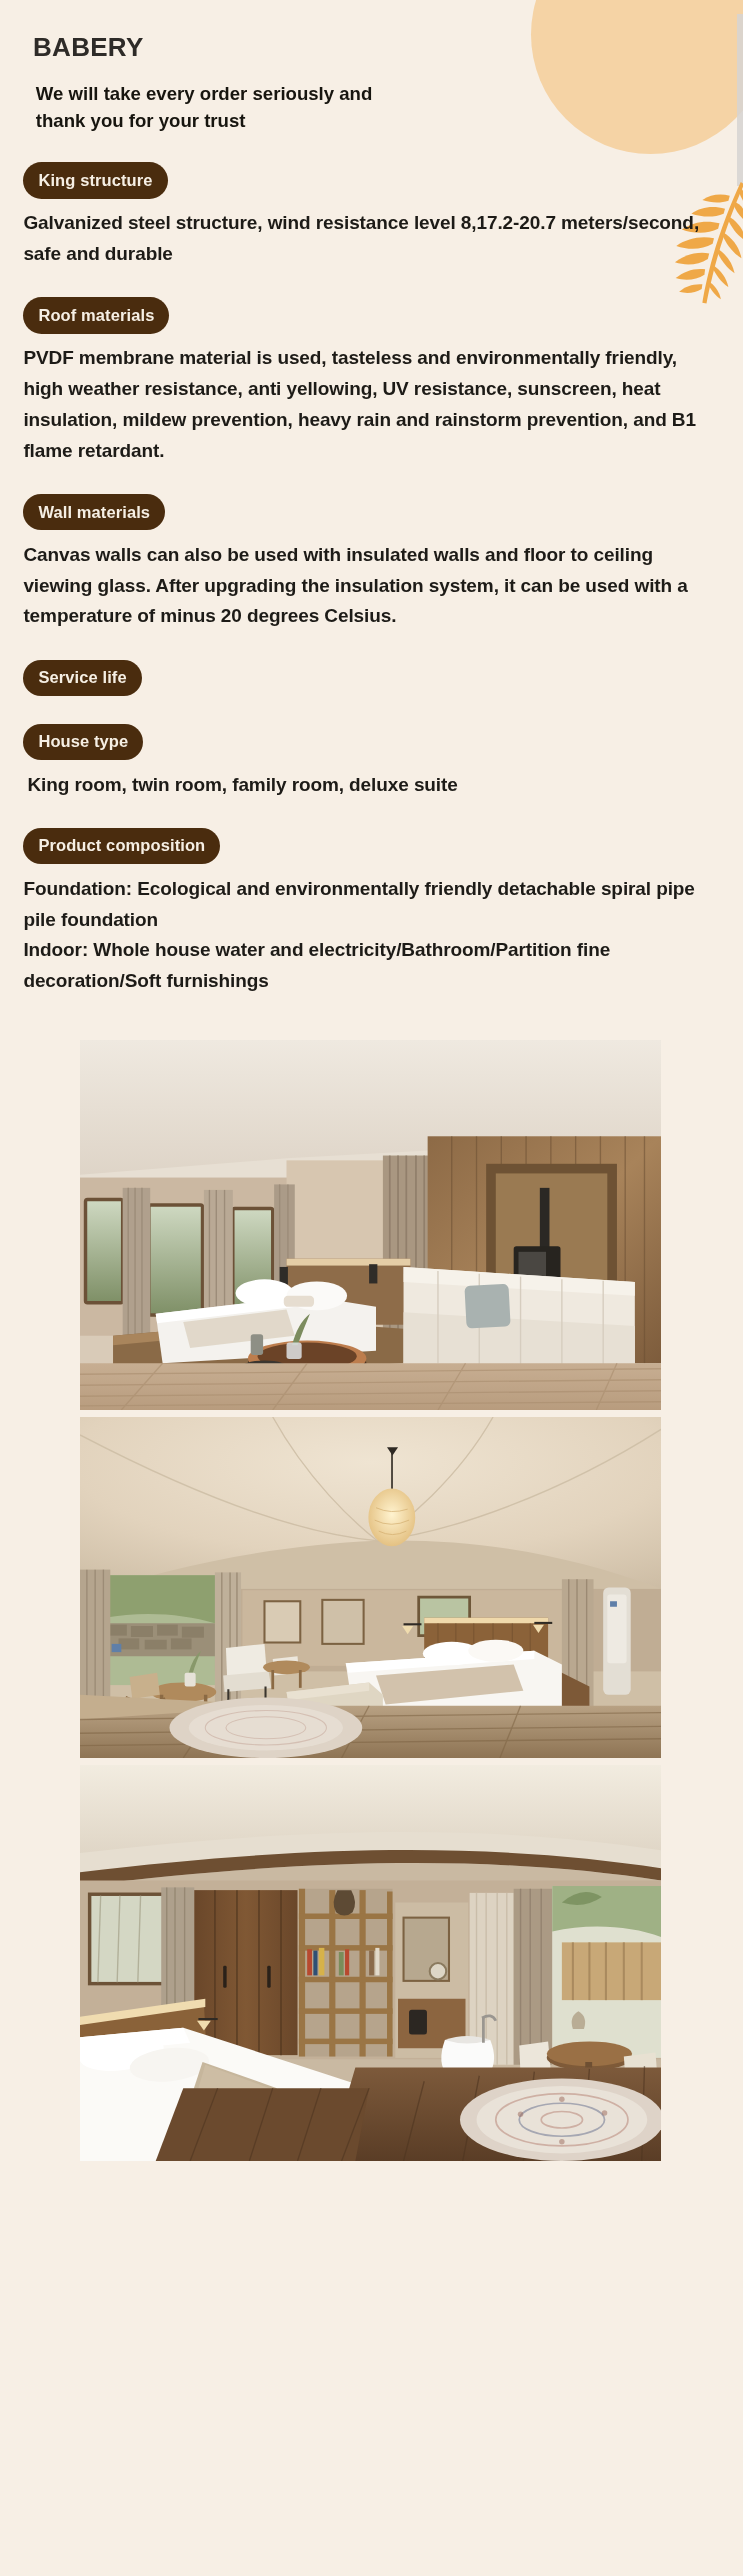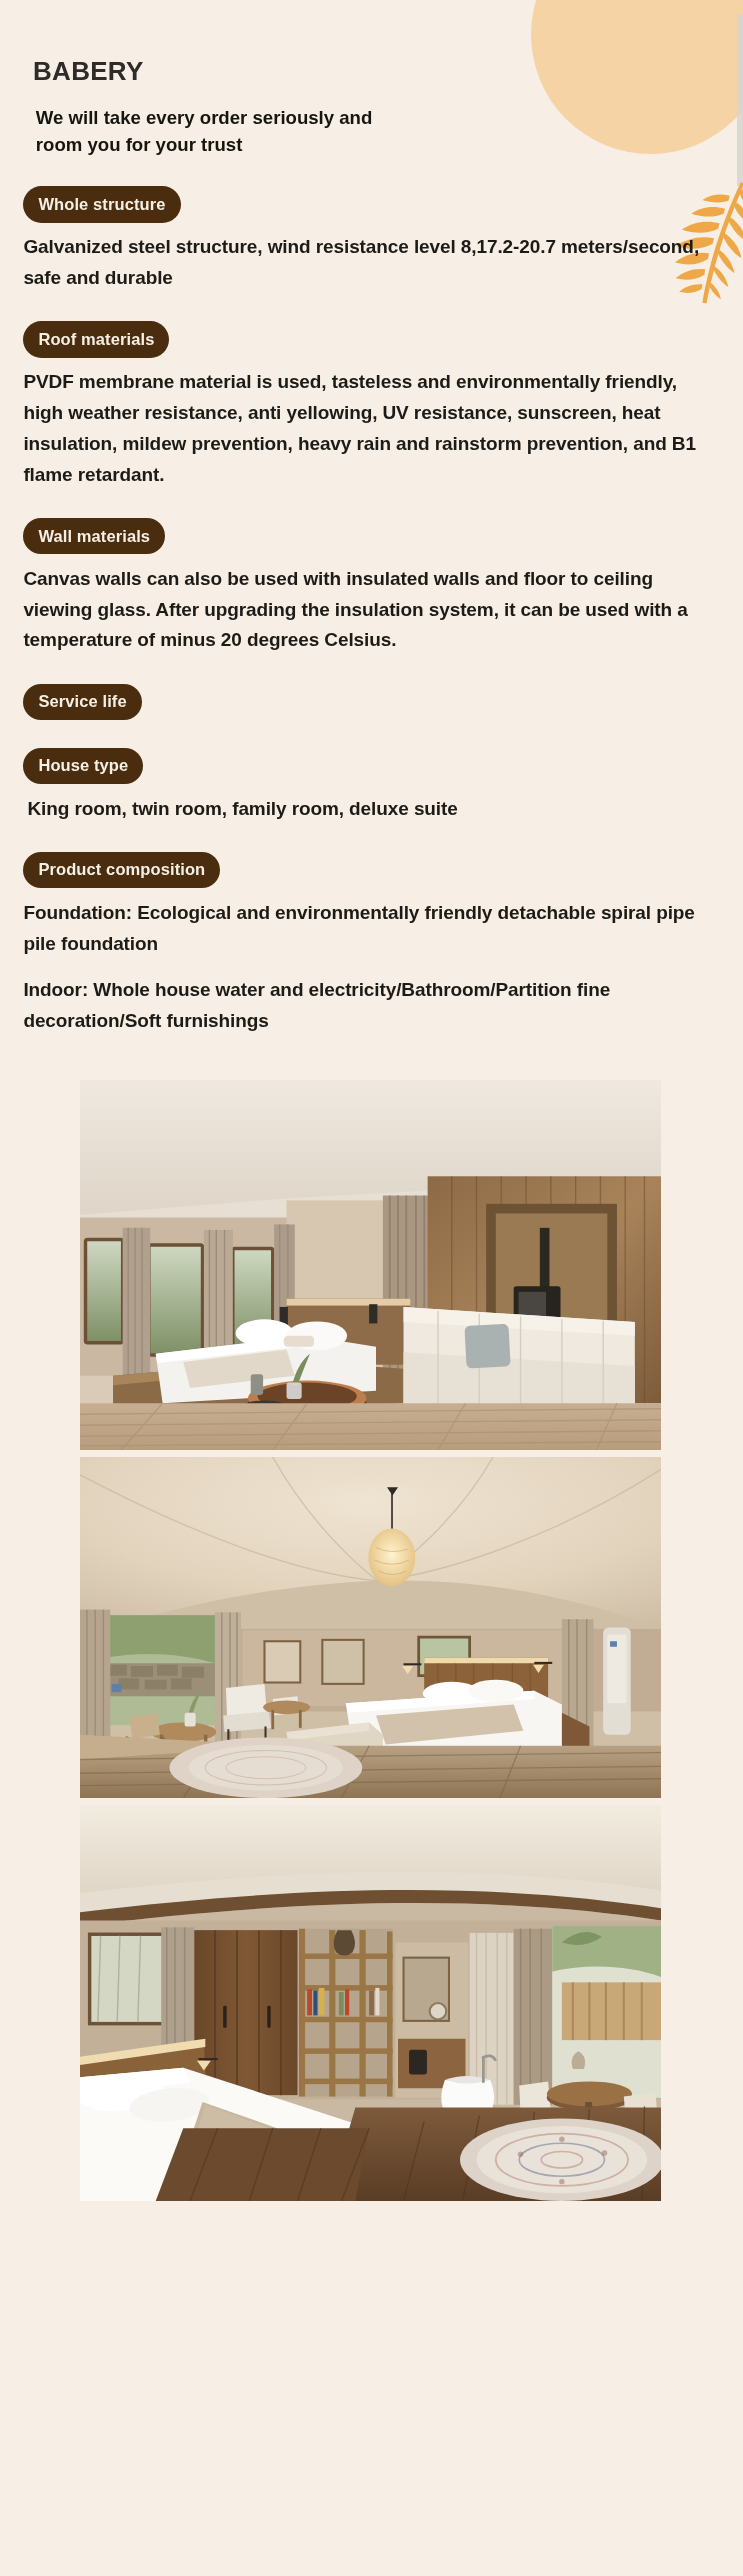--- a/index.html
+++ b/index.html
@@ -60,21 +60,21 @@
     position: relative;
     z-index: 1;
     padding: 0 23.4px;
   }
 
   #brand-title {
     font-size: 26px;
     font-weight: 700;
     letter-spacing: 0.3px;
     color: #2e2b28;
-    padding-top: 56px;
+    padding-top: 32px;
     padding-left: 9.6px;
   }
 
   #tagline {
     margin-top: 18px;
     padding-left: 12.4px;
     font-size: 18.6px;
     font-weight: 700;
     line-height: 1.45;
     color: #17150f;
@@ -100,21 +100,21 @@
   .section-body {
     margin-top: 9.6px;
     font-size: 19px;
     font-weight: 700;
     line-height: 1.62;
     color: #1d1b17;
     max-width: 696px;
     letter-spacing: -0.1px;
   }
 
-  .section-body .para + .para { margin-top: 16px; }
+  .section-body .para + .para { margin-top: 0; }
 
   
   .section-body.indent { padding-left: 4.1px; }
 
   
   #gallery {
     position: relative;
     z-index: 1;
     margin-top: 43px;
     padding-left: 80px;
@@ -167,25 +167,25 @@
     </svg>
   </div>
 </div>
 
 <div id="page">
 
   <h1 id="brand-title">BABERY</h1>
 
   <div id="tagline">
     <div>We will take every order seriously and</div>
-    <div>room you for your trust</div>
+    <div>thank you for your trust</div>
   </div>
 
   <section class="section">
-    <span class="badge">Whole structure</span>
+    <span class="badge">King structure</span>
     <div class="section-body">
       <p class="para">Galvanized steel structure, wind resistance level 8,17.2-20.7 meters/second, safe and durable</p>
     </div>
   </section>
 
   <section class="section">
     <span class="badge">Roof materials</span>
     <div class="section-body">
       <p class="para">PVDF membrane material is used, tasteless and environmentally friendly, high weather resistance, anti yellowing, UV resistance, sunscreen, heat insulation, mildew prevention, heavy rain and rainstorm prevention, and B1 flame retardant.</p>
     </div>

